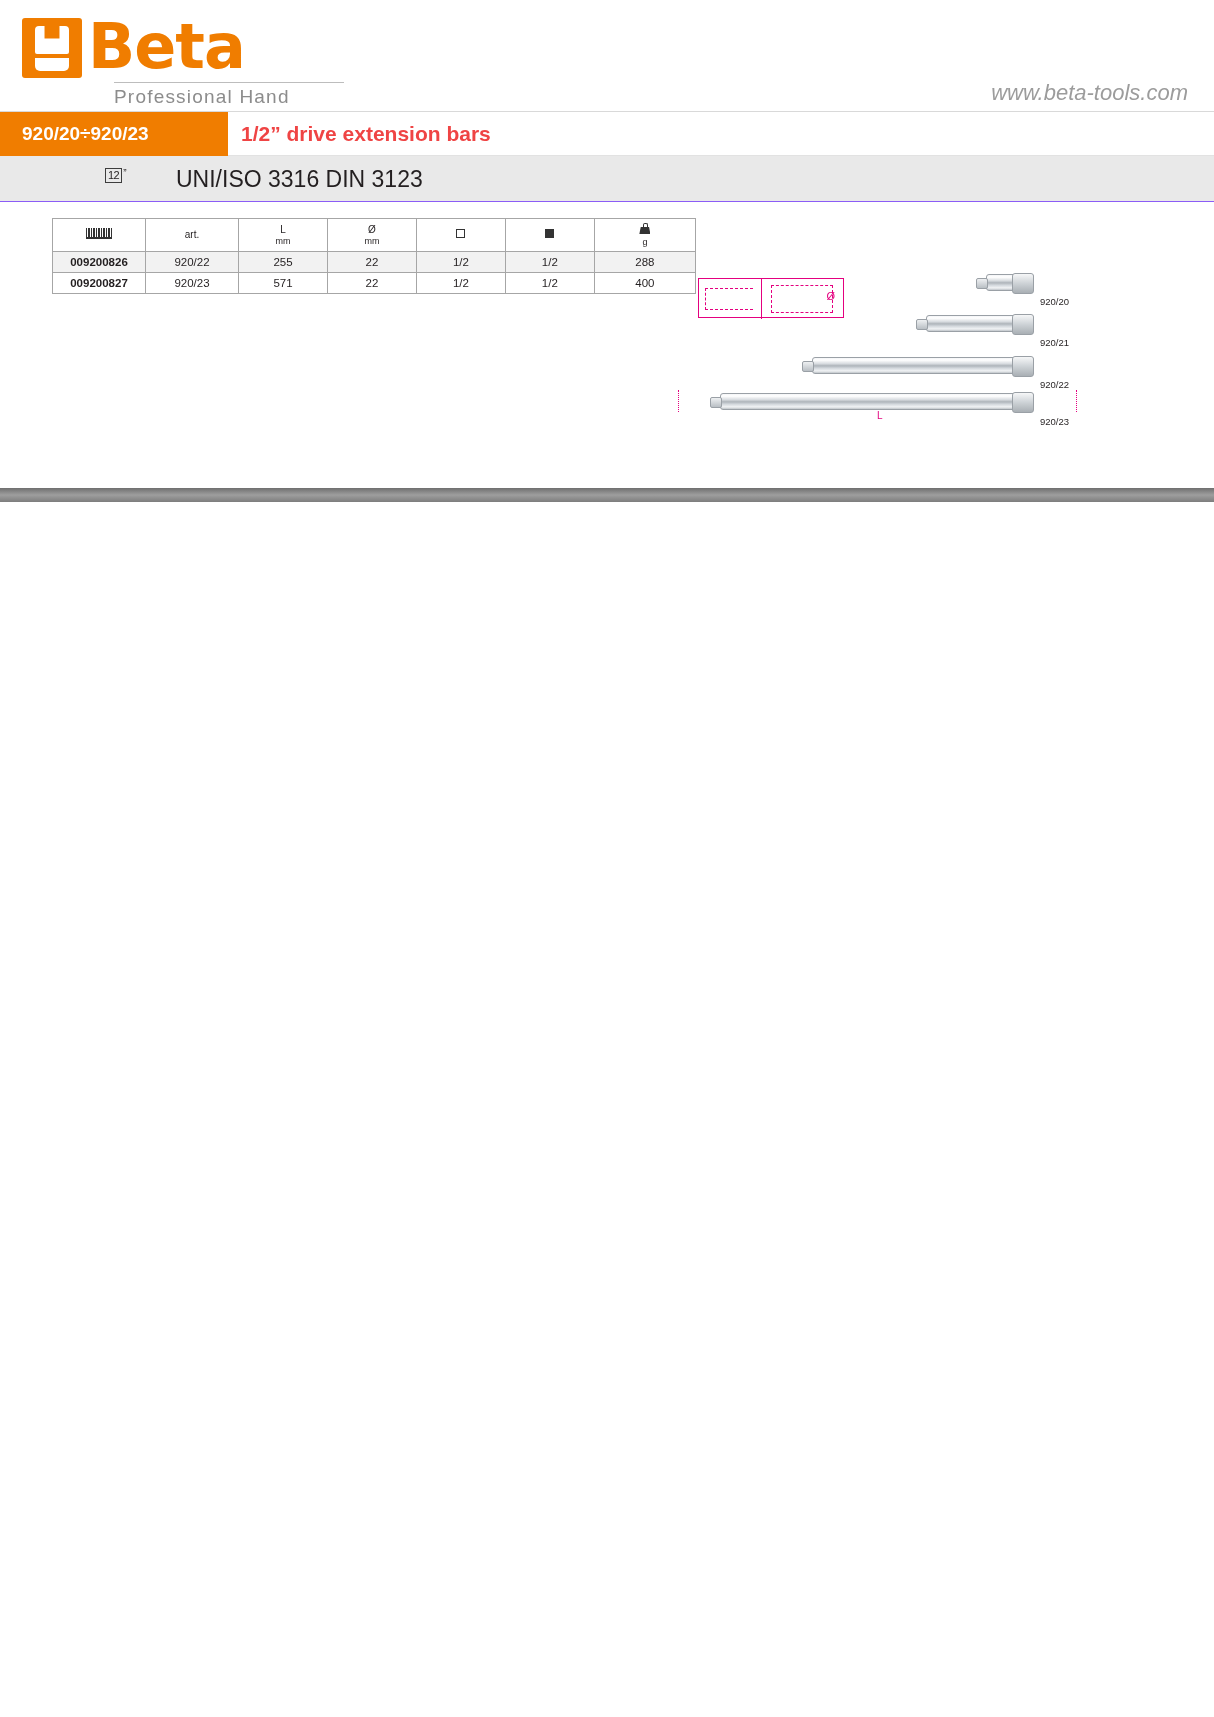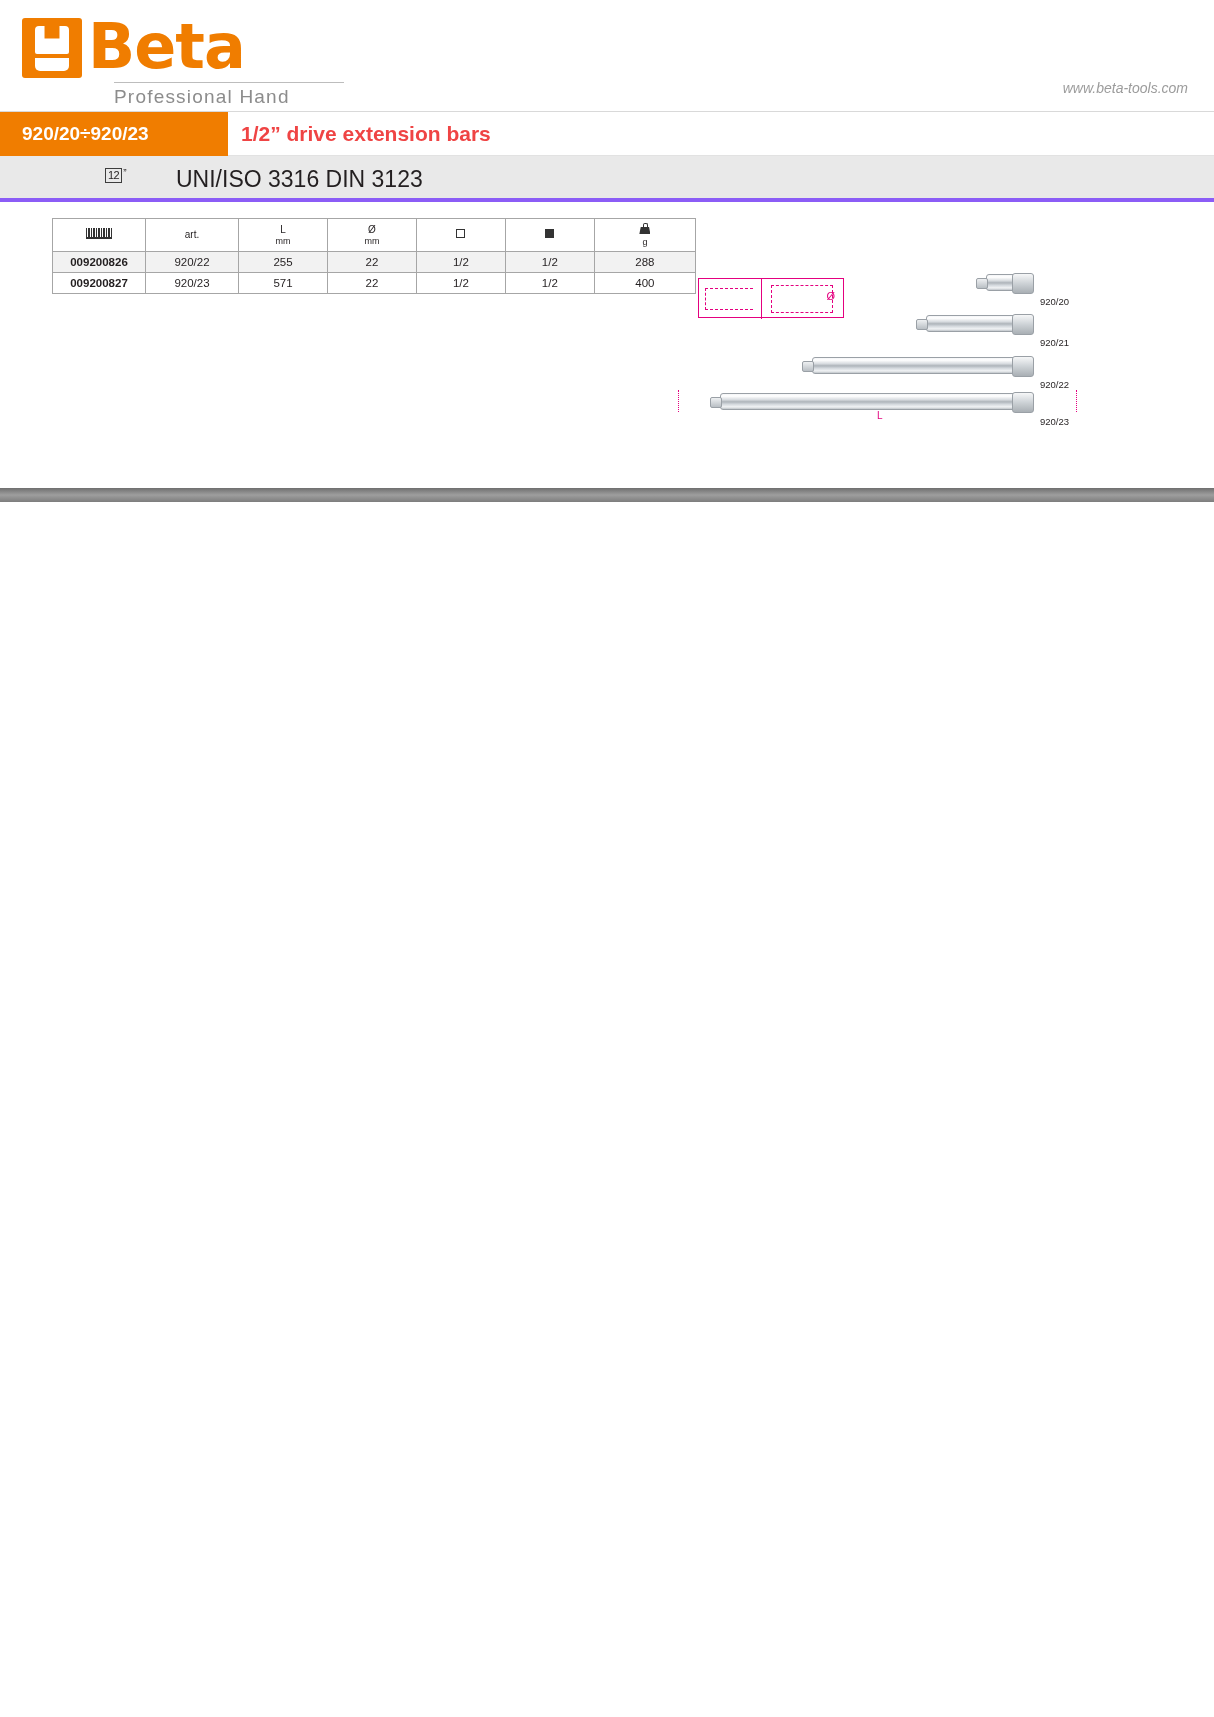--- a/index.html
+++ b/index.html
@@ -83,21 +83,21 @@
     left: 92px;
     top: 64px;
     width: 230px;
     height: 1px;
     background: #bdbdbd;
   }
   .site-url {
     position: absolute;
     right: 26px;
     top: 80px;
-    font-size: 14px;
+    font-size: 22px;
     font-style: italic;
     color: #9c9c9c;
     font-family: "Liberation Sans", sans-serif;
   }
 
   
   .title-band {
     position: relative;
     height: 44px;
     background: #ffffff;
@@ -127,21 +127,21 @@
     font-size: 21px;
     font-weight: bold;
     color: #ef4444;
   }
 
   
   .norm-band {
     position: relative;
     height: 46px;
     background: #e9e9e9;
-    border-bottom: 4px solid #8b5cf6;
+    border-bottom: 1px solid #8b5cf6;
   }
   .drive-badge {
     position: absolute;
     left: 105px;
     top: 12px;
     display: flex;
     align-items: flex-start;
     font-size: 13px;
     color: #231f20;
   }

